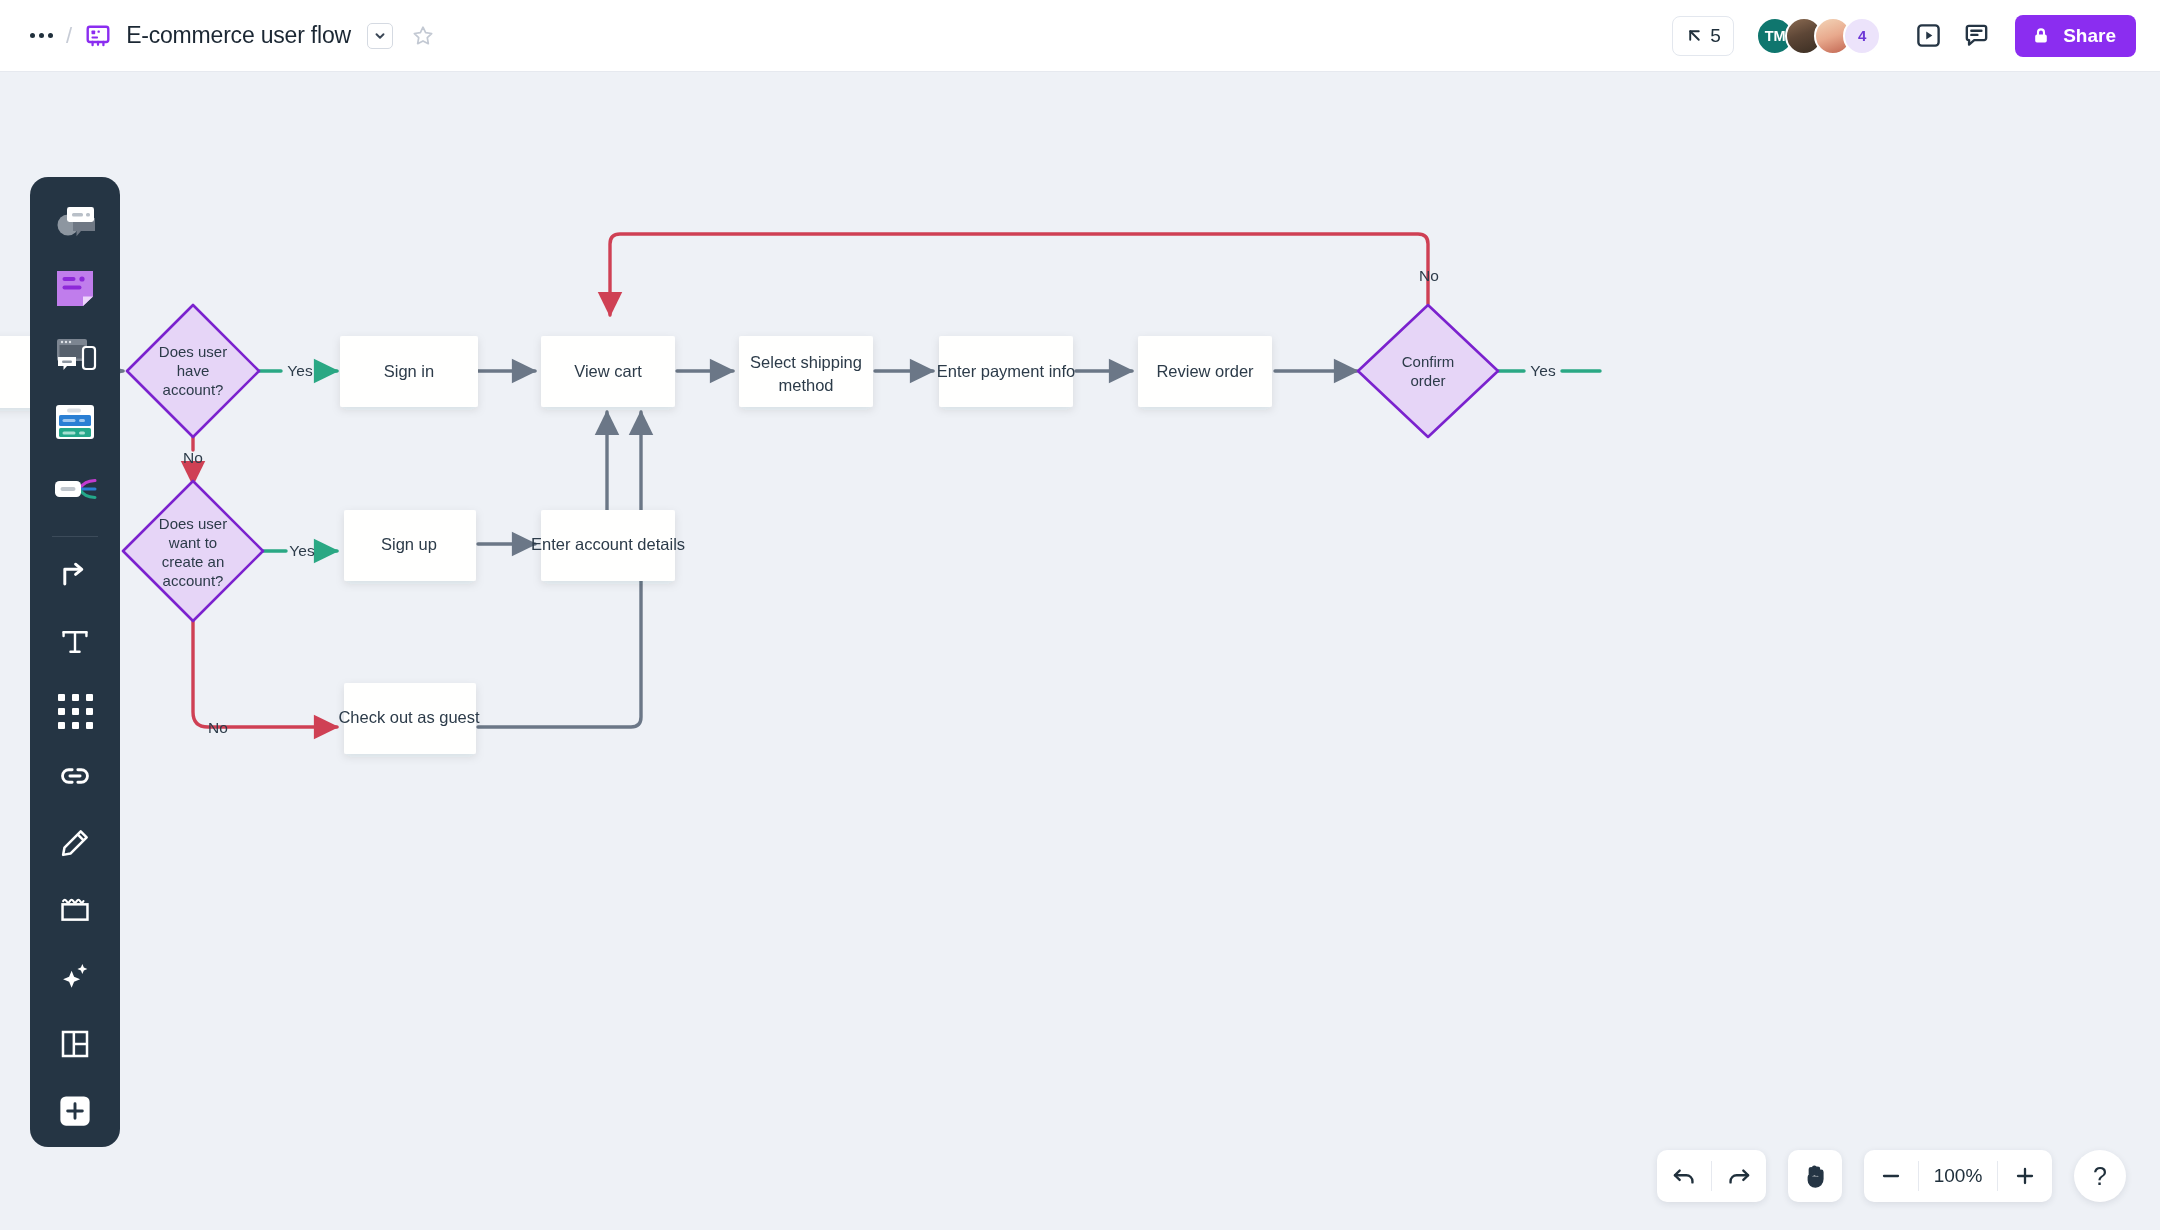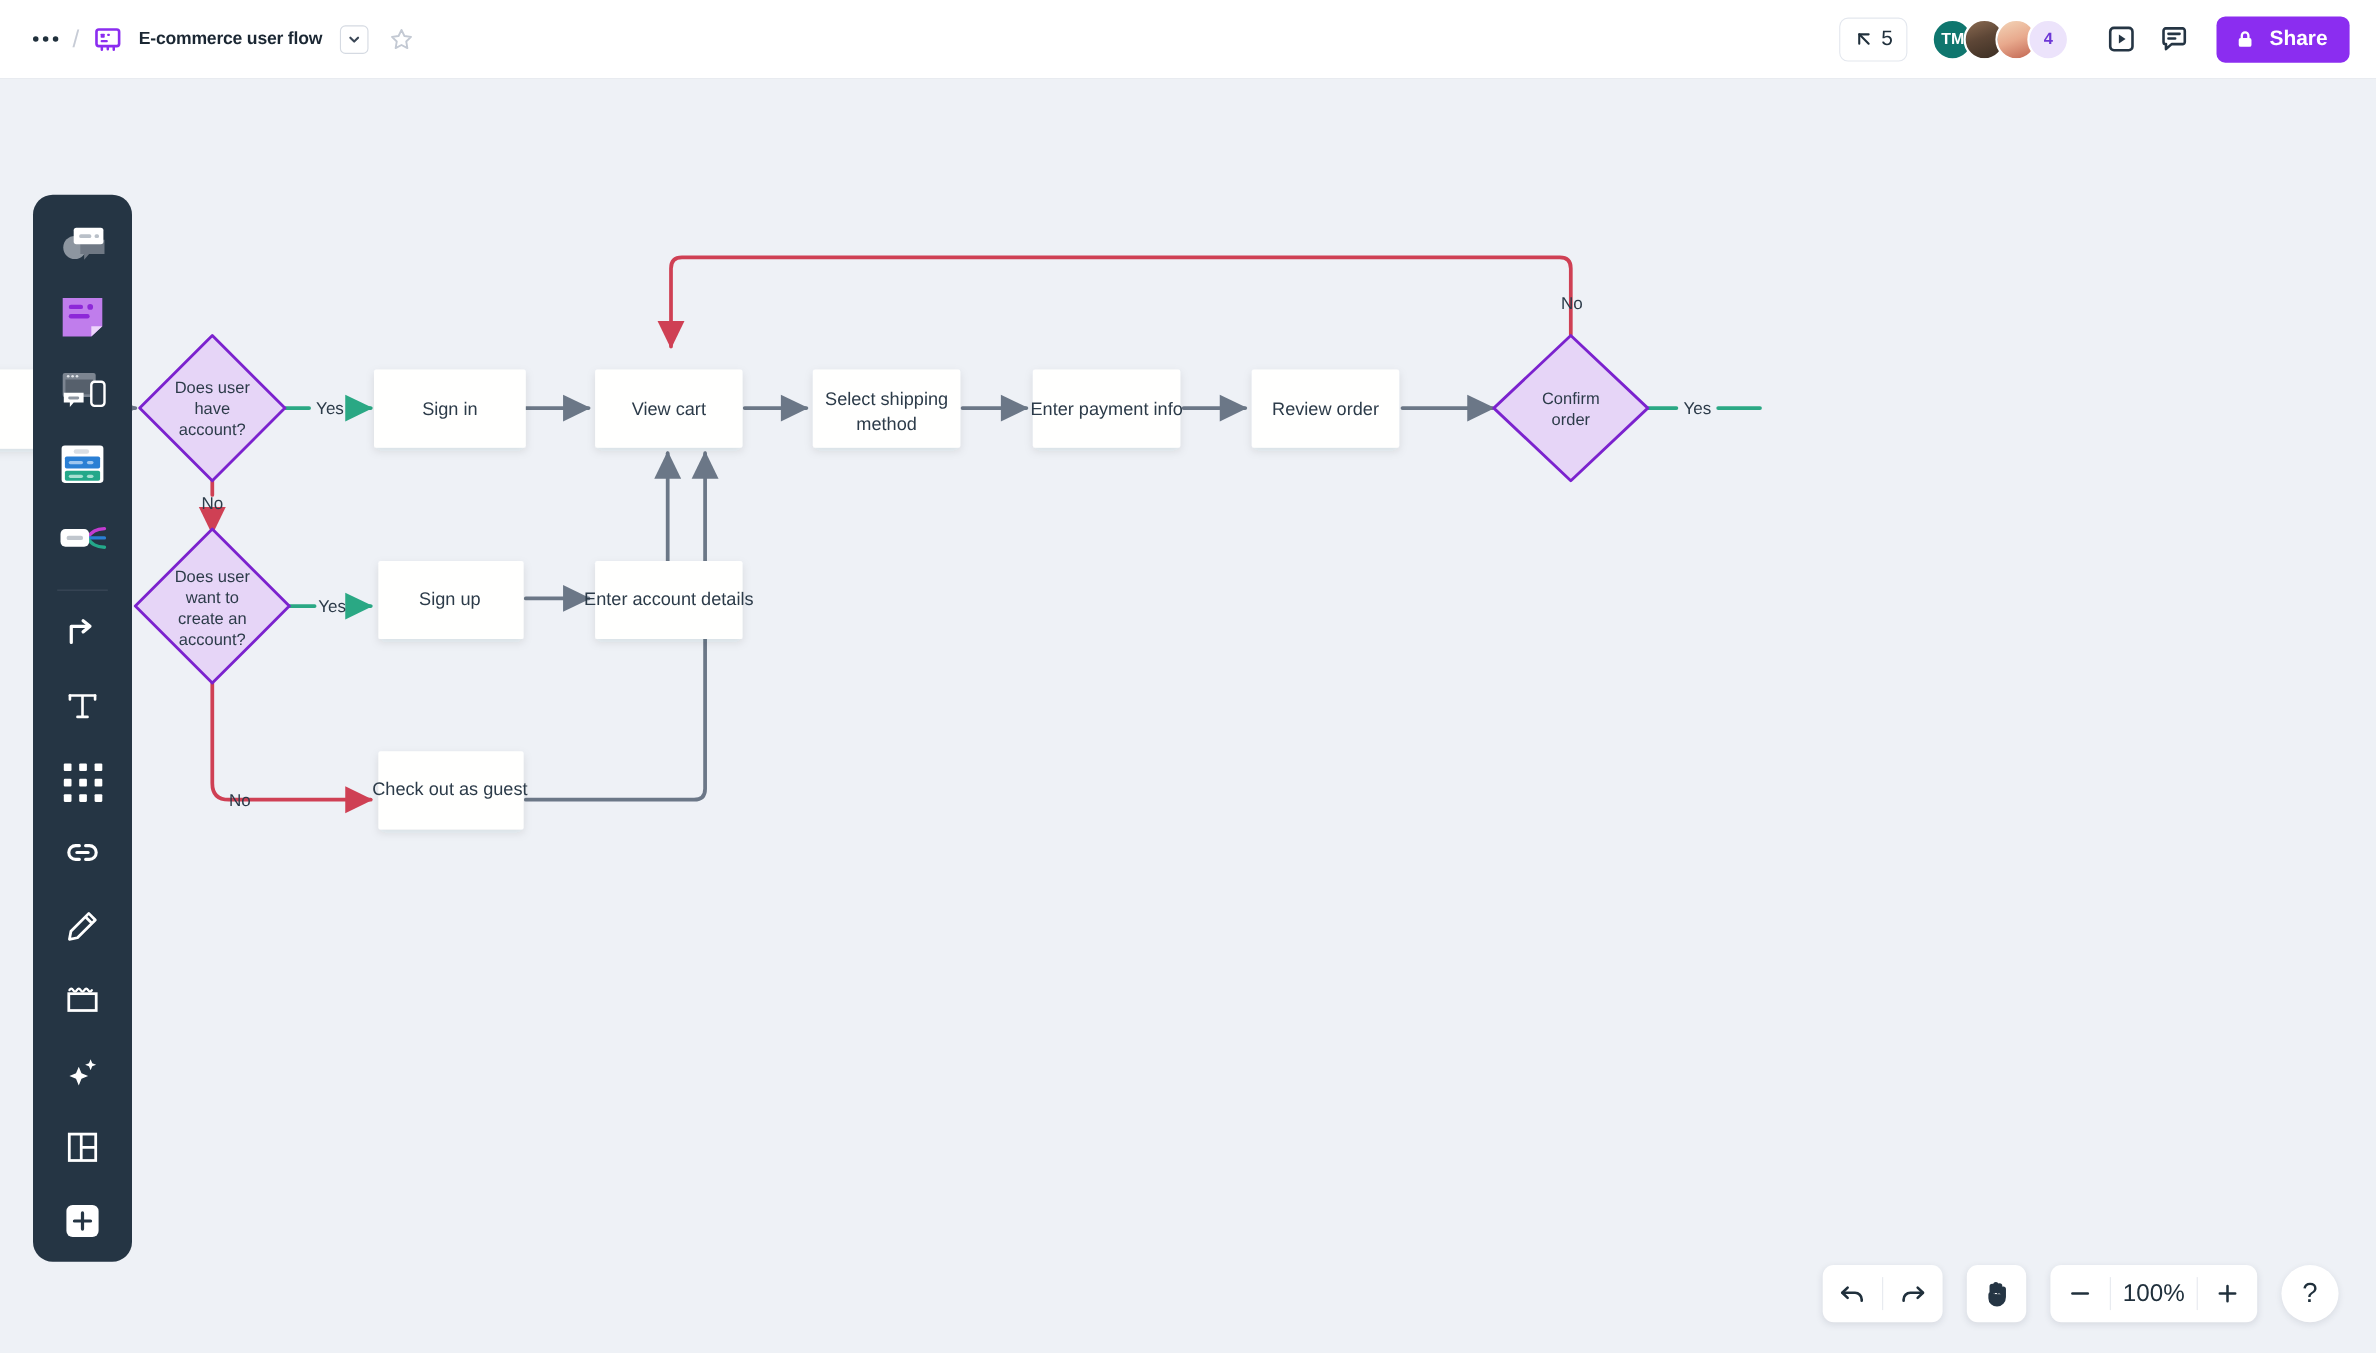--- a/index.html
+++ b/index.html
@@ -23,21 +23,21 @@
   .hdr-left { display: flex; align-items: center; padding-left: 24px; gap: 4px; }
   .dots-btn {
     width: 34px; height: 34px; border-radius: 6px;
     display: flex; align-items: center; justify-content: center;
     gap: 4px; cursor: pointer;
   }
   .dots-btn span { width: 5px; height: 5px; border-radius: 50%; background: #20303c; display:block; }
   .slash { color: #c7ccd6; font-size: 22px; margin: 0 8px 0 4px; font-weight: 300; }
   .board-icon { width: 28px; height: 28px; margin-right: 10px; display:flex; align-items:center; justify-content:center;}
   .board-title {
-    font-size: 16px; font-weight: 700; color: #1b2733; letter-spacing: -0.2px;
+    font-size: 23px; font-weight: 400; color: #1b2733; letter-spacing: -0.2px;
     white-space: nowrap;
   }
   .chev-box {
     width: 26px; height: 26px; margin-left: 12px;
     border: 1.5px solid #d5dae2; border-radius: 5px;
     display: flex; align-items: center; justify-content: center; cursor: pointer;
   }
   .star-btn { margin-left: 12px; width: 28px; height: 28px; display:flex;align-items:center;justify-content:center; cursor:pointer;}
 
   .hdr-right {
@@ -107,21 +107,21 @@
     background: #fff; border-radius: 10px; height: 52px;
     display: flex; align-items: center;
     box-shadow: 0 2px 7px rgba(25,40,60,.10);
   }
   .bb-btn {
     width: 54px; height: 52px; display: flex; align-items: center; justify-content: center;
     cursor: pointer;
   }
   .bb-div { width: 1px; height: 30px; background: #e6e9ef; }
   .zoom-val {
-    min-width: 78px; text-align: center; font-size: 22px; color: #20303c; font-weight: 400;
+    min-width: 78px; text-align: center; font-size: 19px; color: #20303c; font-weight: 400;
     cursor: pointer;
   }
   .bb-round {
     width: 52px; height: 52px; border-radius: 50%; background: #fff;
     display: flex; align-items: center; justify-content: center; cursor: pointer;
     box-shadow: 0 2px 7px rgba(25,40,60,.10);
     font-size: 25px; color: #20303c; font-weight: 400;
   }
 </style>
 </head>

